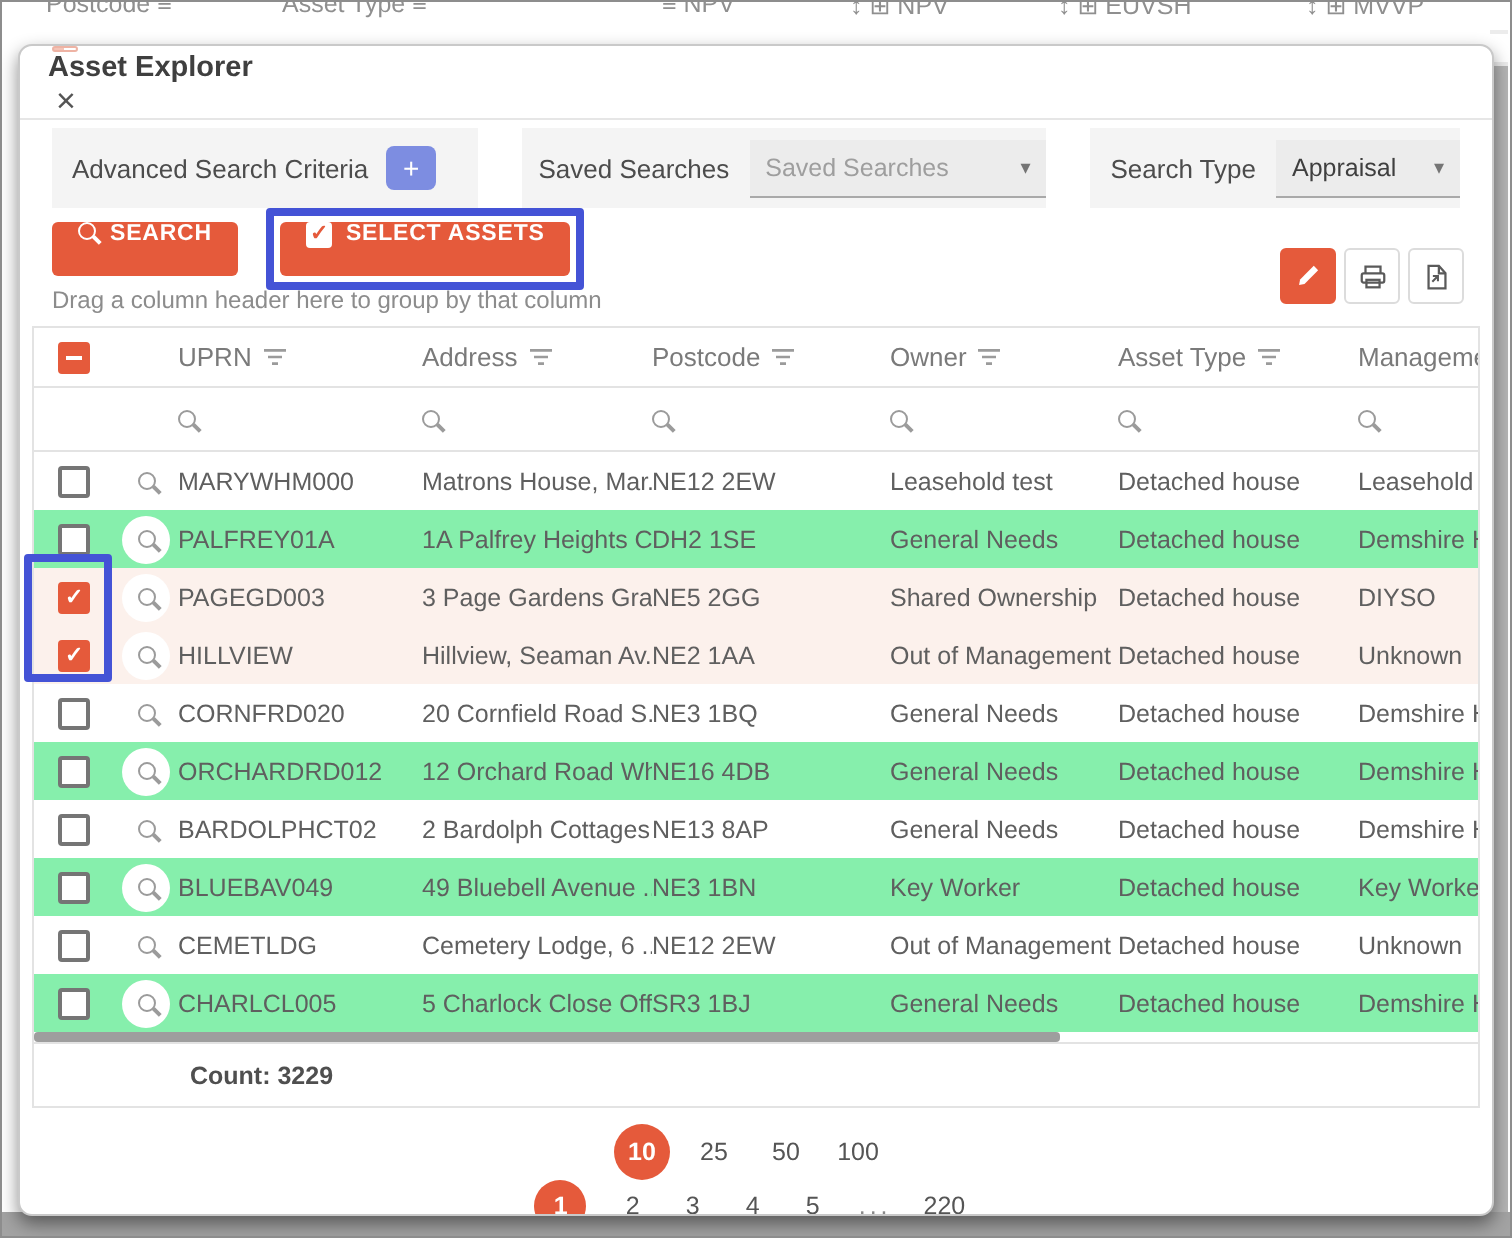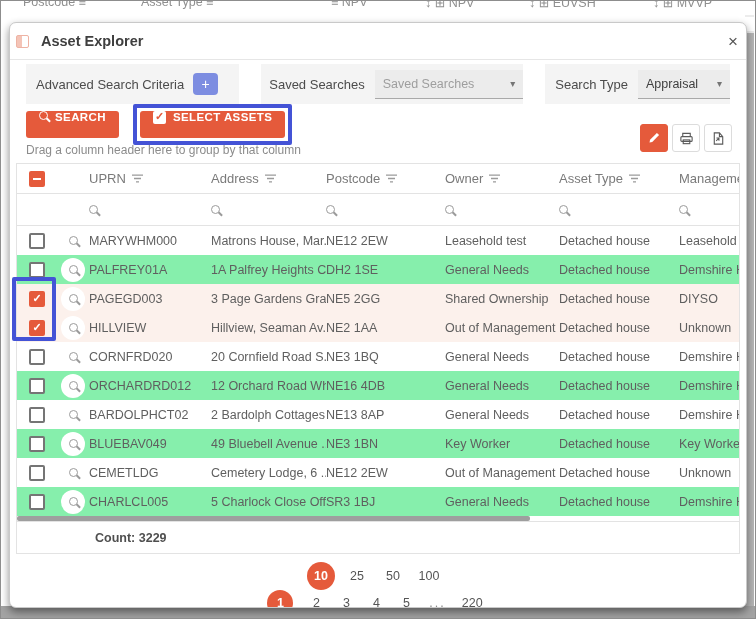--- a/index.html
+++ b/index.html
@@ -20,21 +20,21 @@
   .bgf:nth-of-type(6){ left:652px; }
   .bg-right { position:absolute; top:32px; right:1px; width:9px; bottom:12px; background:#b5b5b5; }
   .bg-right-top { position:absolute; top:0; right:1px; width:9px; height:32px;
                   background:repeating-linear-gradient(180deg,#fff 0 14px,#ececec 14px 16px); }
   .bottom-strip { position:absolute; left:0; right:0; bottom:0; height:12px; background:#a3a3a3; }
 
   
   .modal { position:absolute; left:8px; top:21px; width:738px; height:586px; background:#fff;
            border:1px solid #c9c9c9; border-radius:7px; box-shadow:0 4px 9px rgba(0,0,0,.45);
            overflow:hidden; }
-  .m-header { height:36px; display:flex; align-items:center; padding:0 4px; }
+  .m-header { height:36px; display:flex; align-items:flex-start; padding:0 14px;flex-direction:column; }
   .m-ico { width:13px; height:13px; border:1px solid #eeb3a4; border-radius:2px;
            background:linear-gradient(to right,#f4c4b7 0 5px,#fff 5px); margin:0 12px 0 2px; }
   .m-title { font-size:14.5px; font-weight:bold; color:#3f3f3f; flex:1; }
   .m-close { font-size:17px; color:#555; cursor:pointer; padding:0 4px; line-height:1; }
   .m-div { border-bottom:1px solid #e6e6e6; }
 
   
   .toolbar { display:flex; gap:22px; margin:4px 16px 0; height:40px; }
   .tseg { background:#f4f4f4; display:flex; align-items:center; }
   .seg-a { width:226px; padding-left:10px; }

